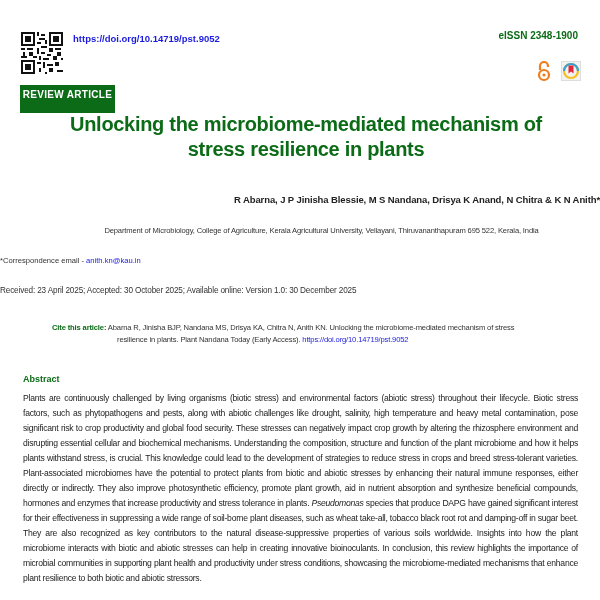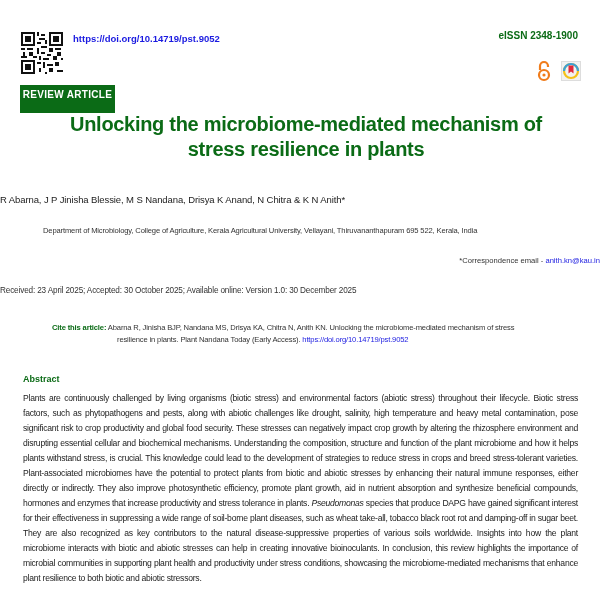--- a/index.html
+++ b/index.html
@@ -13,23 +13,23 @@
     .journal-doi { color: #1a1ae0; font-size: 9.5px; }
 
     .eissn { position: absolute; right: 22px; top: 30px; color: #0b6b16; font-weight: bold; font-size: 10px; }
     .oa-icon { position: absolute; left: 537px; top: 60px; width: 14px; height: 22px; }
     .crossmark-icon { position: absolute; left: 561px; top: 61px; width: 20px; height: 20px; background: #f2f2f2; border: 1px solid #ddd; }
 
     .review-badge { position: absolute; left: 20px; top: 85px; width: 95px; height: 28px; background: #0b6b16; color: #fff; font-weight: bold; font-size: 10px; line-height: 20px; text-align: center; letter-spacing: 0.3px; }
 
     .title { position: absolute; left: 40px; right: 28px; top: 112px; text-align: center; color: #0b6b16; font-weight: bold; font-size: 20px; line-height: 25px; letter-spacing: -0.3px; }
 
-    .authors { position: absolute; left: 0; right: 0; top: 194px; text-align: left; font-weight: normal; font-size: 9.5px; color: #222; letter-spacing: -0.1px; }
-    .affiliation { position: absolute; left: 0; right: 0; top: 226px; font-size: 7.6px; color: #333; letter-spacing: -0.15px; margin-left: 43px; }
-    .correspondence { position: absolute; left: 0; right: 0; top: 256px; text-align: right; font-size: 7.6px; color: #333; }
+    .authors { position: absolute; left: 0; right: 0; top: 194px; text-align: right; font-weight: bold; font-size: 9.5px; color: #222; letter-spacing: -0.1px; }
+    .affiliation { position: absolute; left: 0; right: 0; top: 226px; text-align: center; font-size: 7.6px; color: #333; letter-spacing: -0.15px; margin-left: 43px; }
+    .correspondence { position: absolute; left: 0; right: 0; top: 256px; text-align: left; font-size: 7.6px; color: #333; }
     .correspondence .email { color: #1a1ae0; }
     .dates { position: absolute; left: 0; right: 0; top: 286px; text-align: left; font-size: 8.2px; color: #333; letter-spacing: -0.15px; }
 
     .cite { position: absolute; left: 40px; width: 520px; top: 322px; font-size: 7.6px; line-height: 12px; color: #333; letter-spacing: -0.15px; margin-left: 12px; }
     .cite .cite-label { color: #0b6b16; font-weight: bold; }
     .cite .cite-doi { color: #1a1ae0; }
     .cite-line2 { padding-left: 65px; }
 
     .abstract-heading { position: absolute; left: 23px; top: 374px; color: #0b6b16; font-weight: bold; font-size: 9px; }
     .abstract-body { position: absolute; left: 23px; width: 555px; top: 391px; font-size: 8.6px; line-height: 15px; color: #222; text-align: justify; letter-spacing: -0.25px; }

